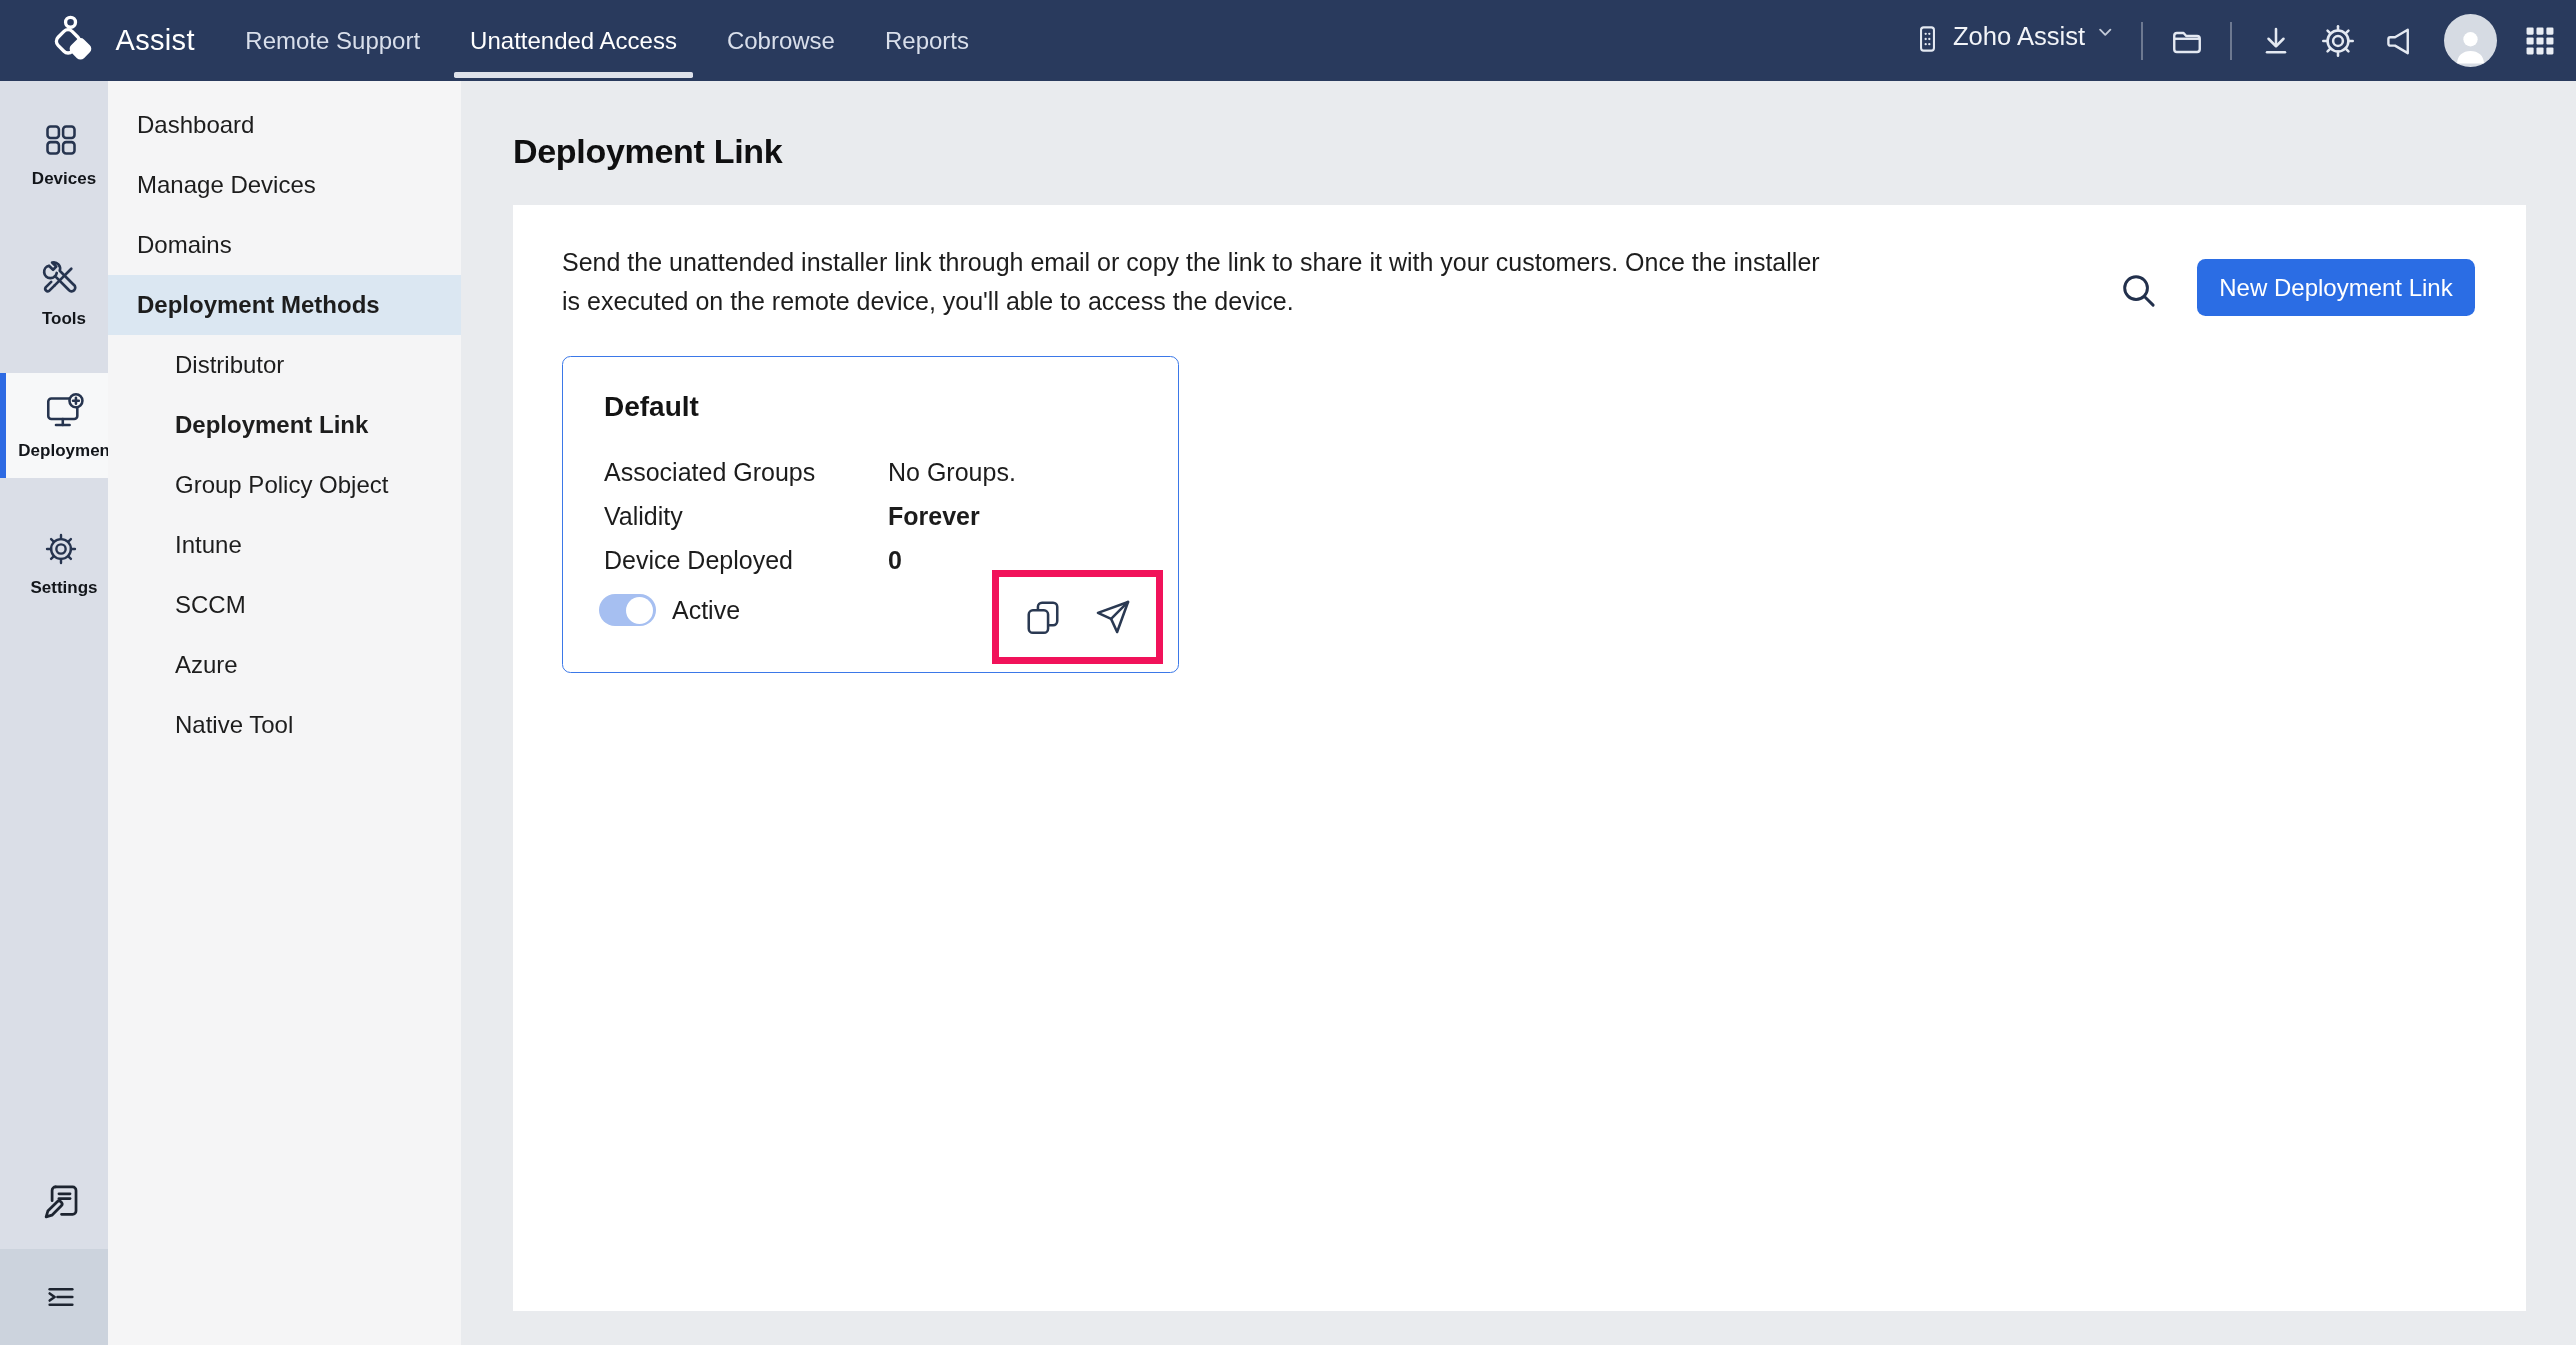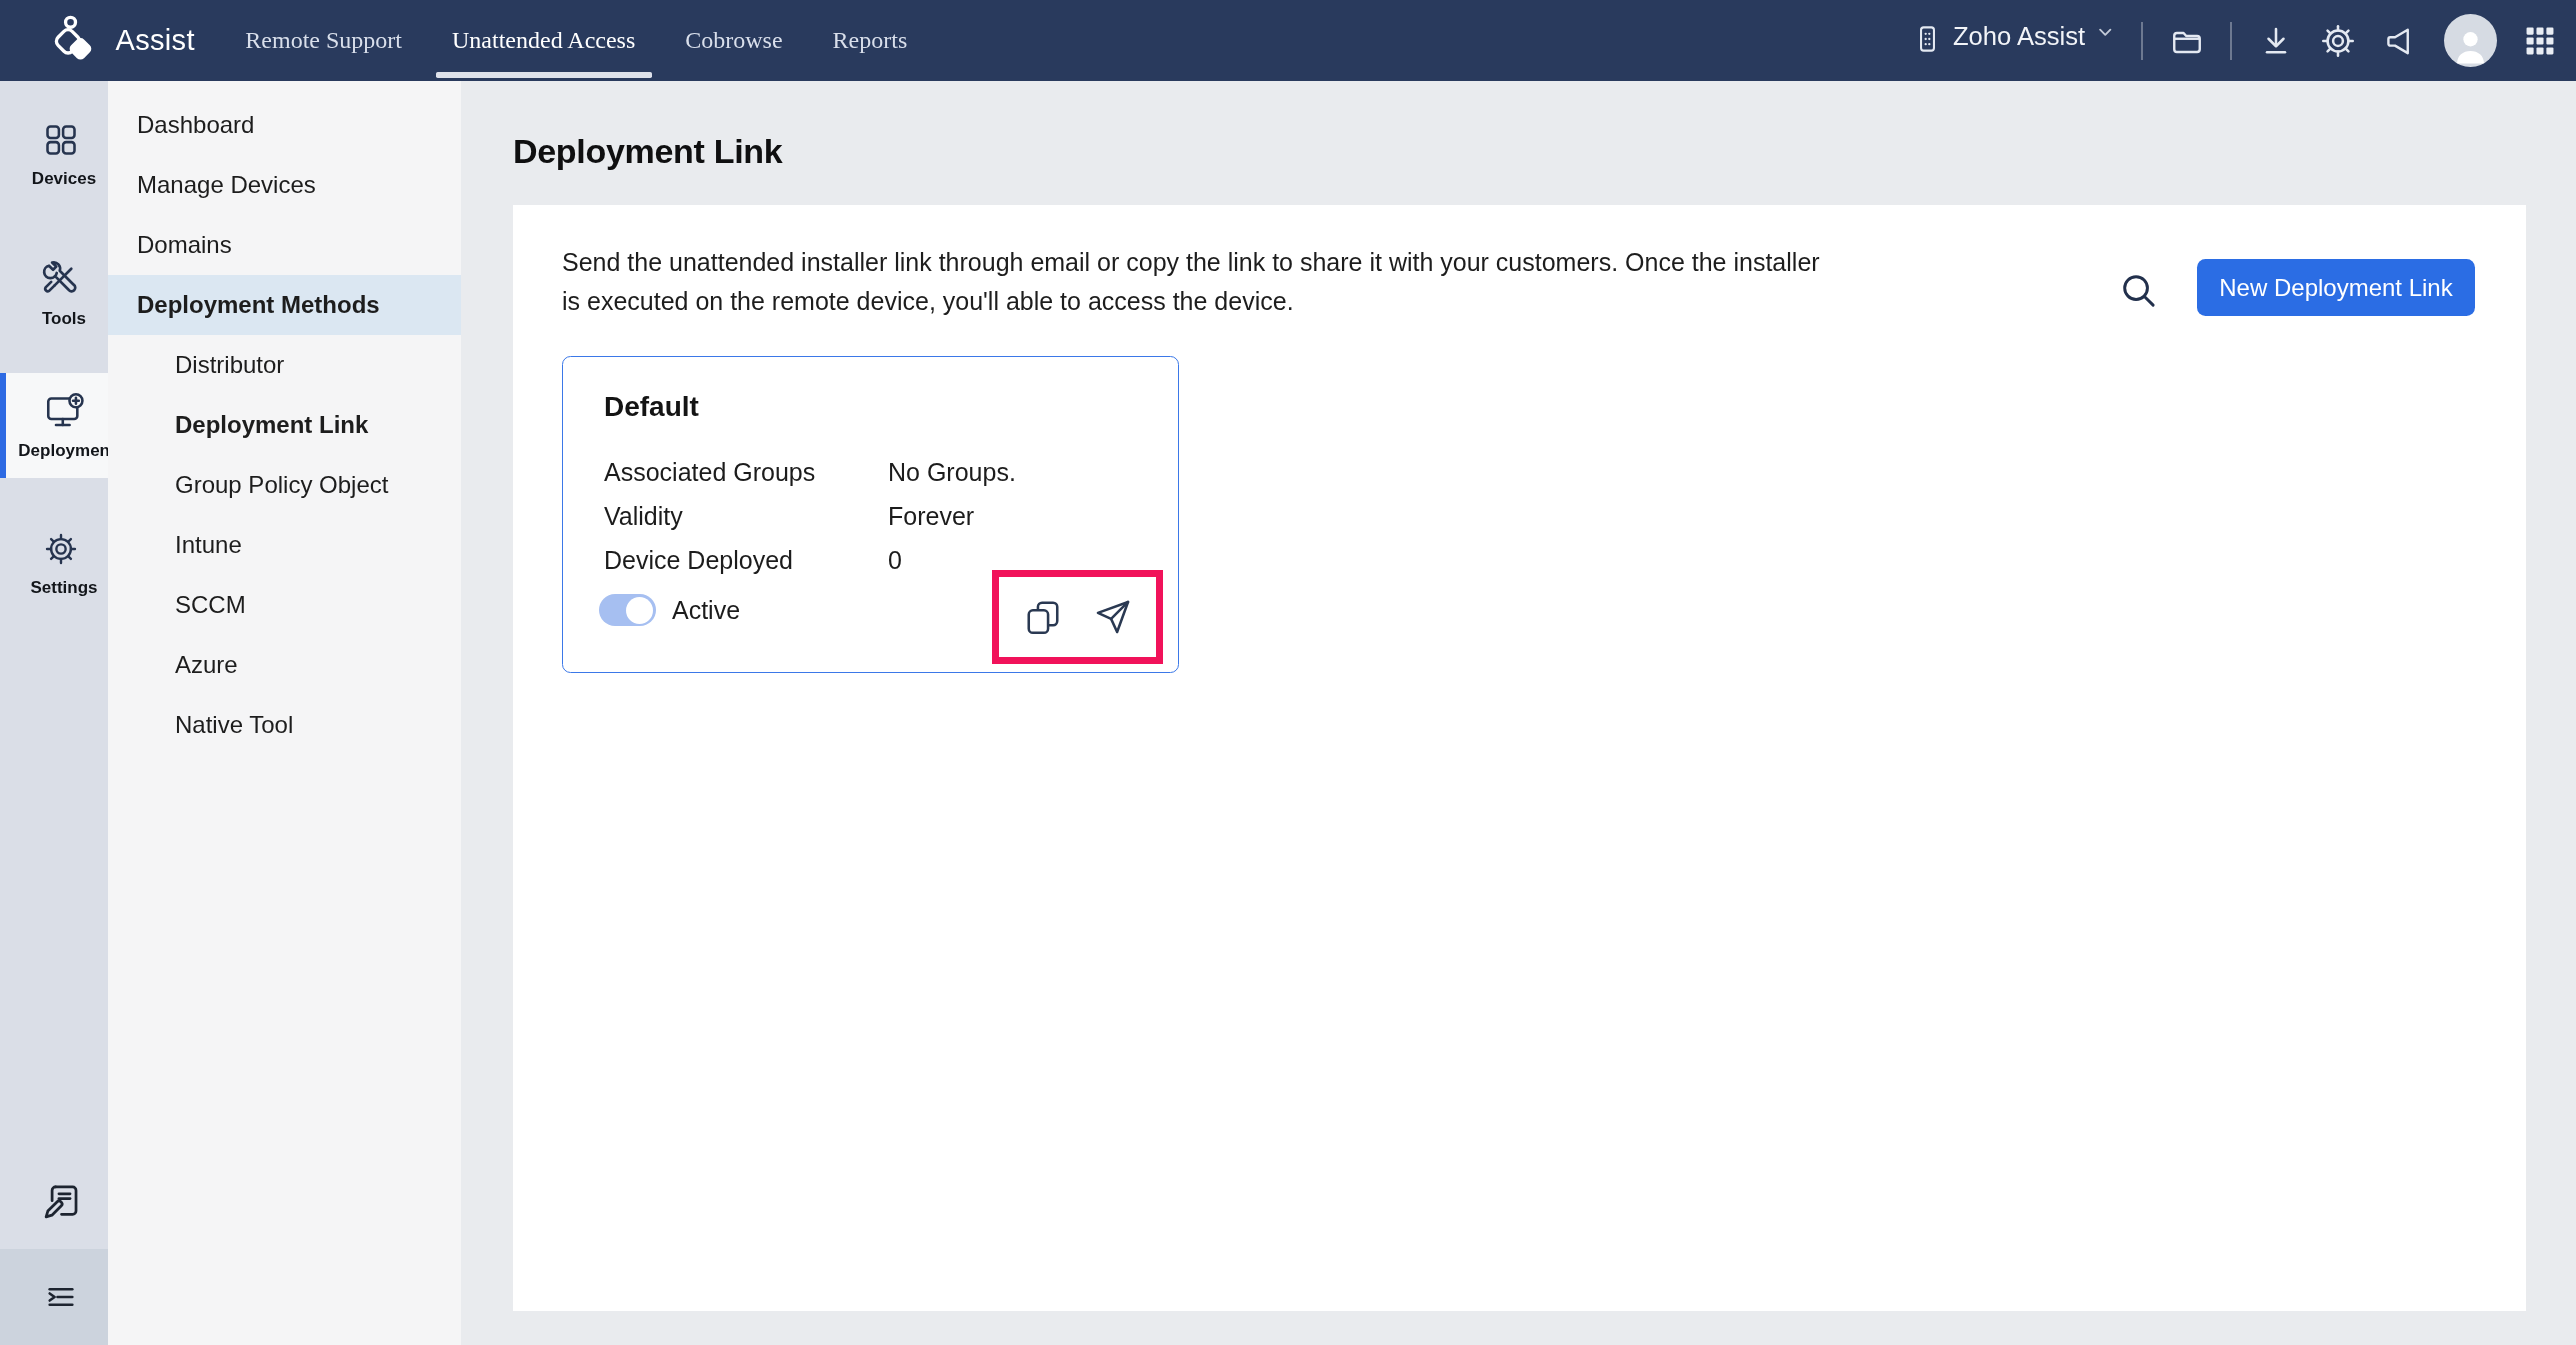--- a/index.html
+++ b/index.html
@@ -6,21 +6,21 @@
   html,body { width:2576px; height:1346px; overflow:hidden; }
   body { font-family:"Liberation Sans", sans-serif; background:#e9ebee; }
   #app { position:relative; width:2576px; height:1346px; }
 
   
   .topbar { position:absolute; left:0; top:0; width:2576px; height:81px;
             background:#293a5d; display:flex; align-items:center; padding:0 19px 0 49px; }
   .brand { display:flex; align-items:center; cursor:pointer; }
   .brand svg { display:block; }
   .brand-name { color:#ffffff; font-size:29px; font-weight:500; margin-left:13.6px; letter-spacing:0.3px; }
-  .tabs { display:flex; align-items:center; height:81px; margin-left:25.6px;font-family:Liberation Serif, serif; }
+  .tabs { display:flex; align-items:center; height:81px; margin-left:25.6px; }
   .tab { position:relative; height:81px; display:flex; align-items:center;
          padding:0 25px; font-size:24px; color:#d9dfeb; cursor:pointer; white-space:nowrap; }
   .tab.active { color:#ffffff; font-weight:500; }
   .tab.active::after { content:""; position:absolute; left:8.5px; right:8.5px; bottom:3.4px;
                        height:6px; background:#dde1ea; border-radius:1.7px; }
   .tb-right { margin-left:auto; display:flex; align-items:center; gap:25.6px; color:#e4e9f2; }
   .org { display:flex; align-items:flex-start; gap:10.2px; cursor:pointer; }
   .org-name { font-size:25.6px; color:#f2f4f8; }
   .tb-divider { width:1.7px; height:38px; background:rgba(255,255,255,.32); }
   .tb-icon { display:flex; align-items:center; justify-content:center; cursor:pointer; }
@@ -61,21 +61,21 @@
              display:flex; align-items:center; justify-content:center; cursor:pointer;
              font-family:"Liberation Sans", sans-serif; }
 
   
   .card { position:absolute; left:49px; top:151px; width:617px; height:317px;
           border:1.7px solid #3b78e8; border-radius:8.5px; background:#ffffff; }
   .card-title { position:absolute; left:41px; top:34px; font-size:28px; font-weight:700; color:#141414; }
   .crow { position:absolute; left:41px; font-size:25px; color:#1c1c1c; width:529px; display:flex; }
   .crow .c-label { width:284px; }
   .crow .c-value { }
-  .crow .c-value.bold { font-weight:400; }
+  .crow .c-value.bold { font-weight:700; }
   .crow.r0 { top:101px; } .crow.r1 { top:145px; } .crow.r2 { top:189px; }
   .toggle-row { position:absolute; left:36px; top:237px; display:flex; align-items:center; }
   .toggle { position:relative; width:57px; height:32px; border-radius:16px; background:#a6bff1; cursor:pointer; }
   .toggle .knob { position:absolute; right:2.6px; top:2.6px; width:27px; height:27px; border-radius:50%;
                   background:#ffffff; }
   .toggle-label { margin-left:16px; font-size:25px; color:#1c1c1c; }
   .annotation { position:absolute; left:429px; top:213px; width:171px; height:94px;
                 border:7.7px solid #f1125a; display:flex; align-items:center; justify-content:center;
                 gap:32px; color:#2a3952; }
   .card-action { display:flex; cursor:pointer; }

